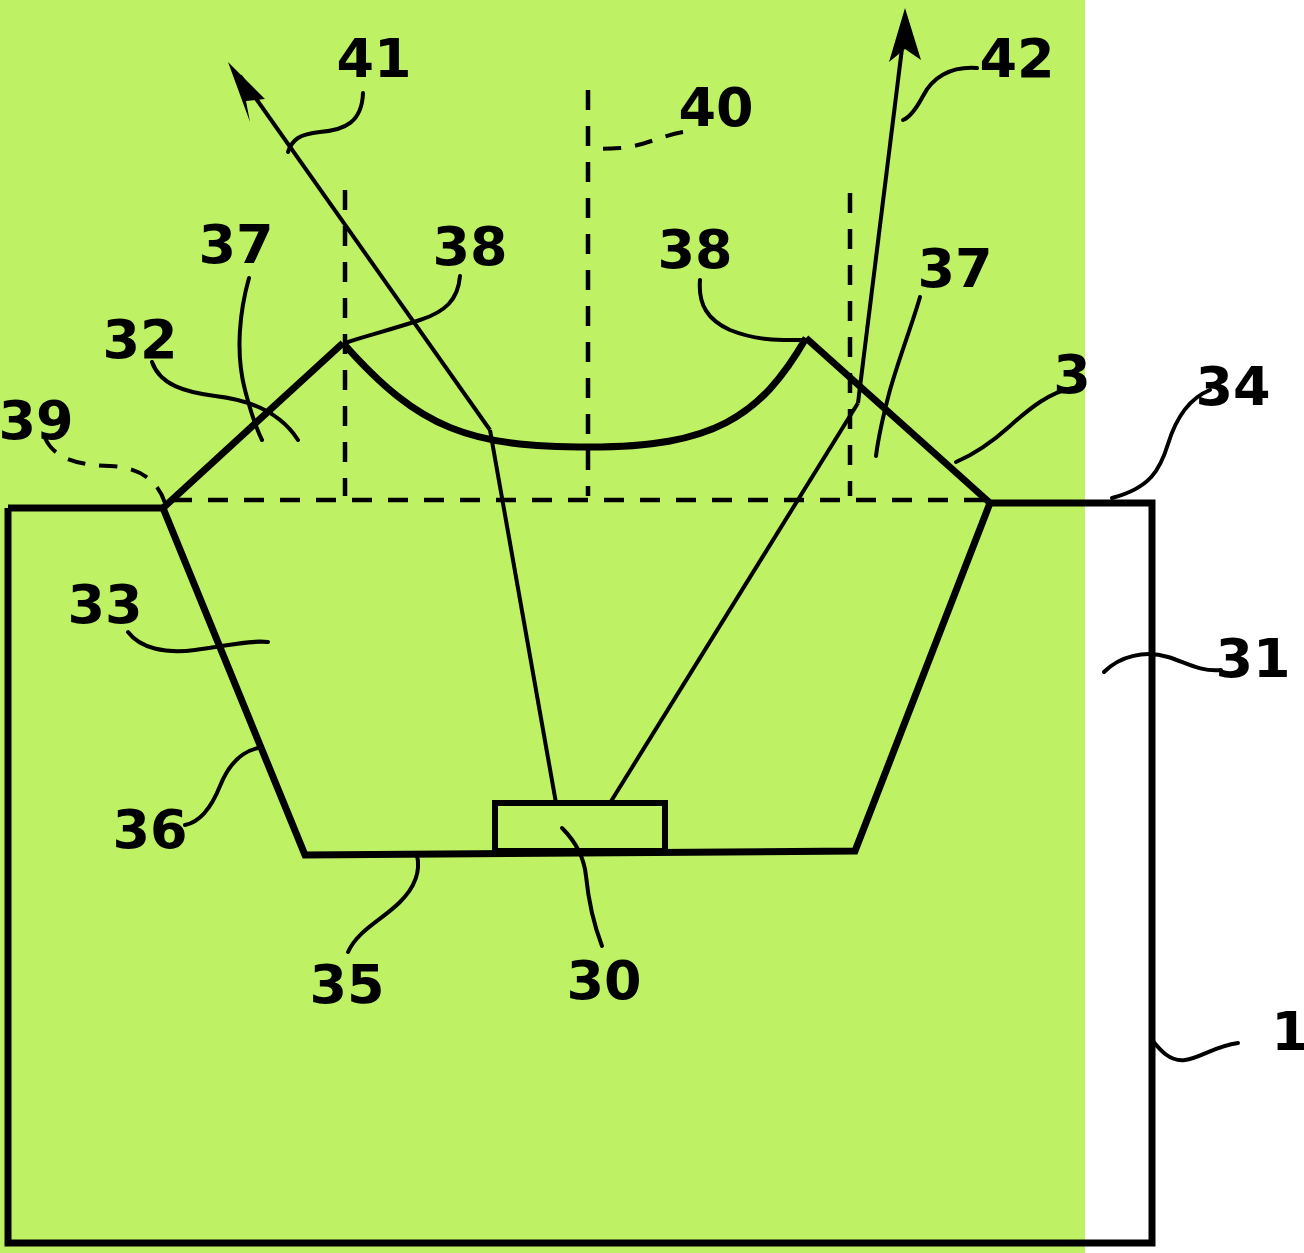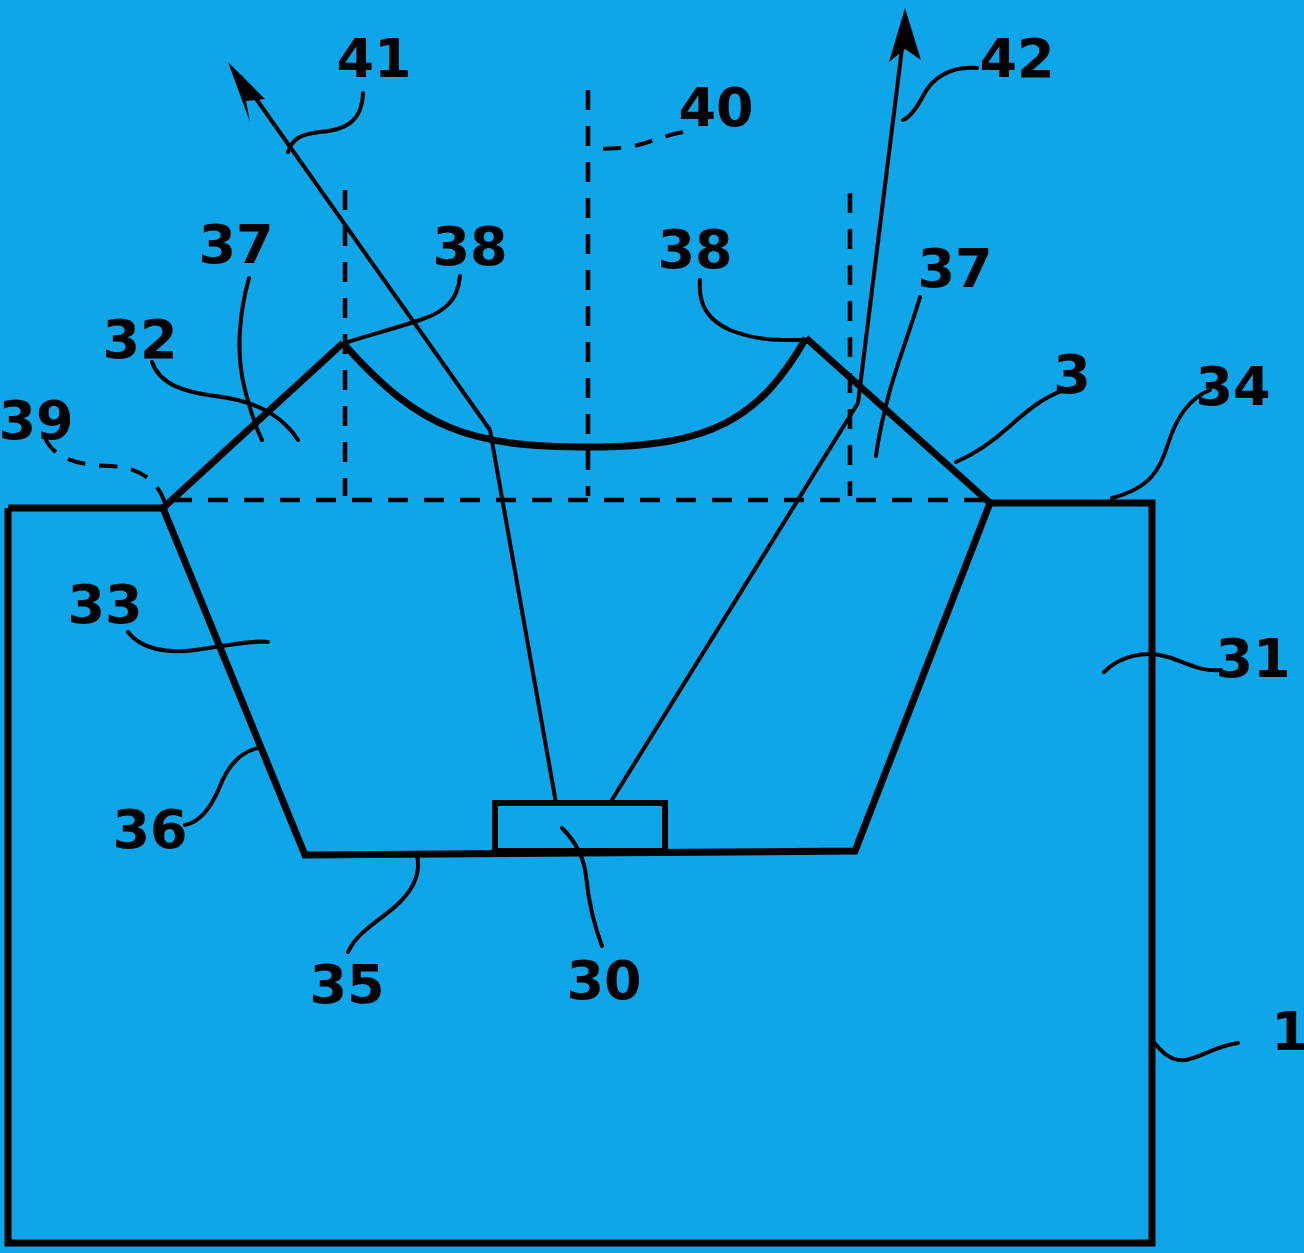--- a/index.html
+++ b/index.html
@@ -12,23 +12,23 @@
     width: 1304px;
     height: 1253px;
     position: relative;
     overflow: hidden;
     font-family: "DejaVu Sans", sans-serif;
   }
   #figure-root {
     position: absolute;
     left: 0;
     top: 0;
-    width: 1304px;
+    width: 1085px;
     height: 1253px;
-    background: #0ea5e9;
+    background: #bef264;
   }
   svg#figure-svg {
     position: absolute;
     left: 0;
     top: 0;
     width: 1304px;
     height: 1253px;
     display: block;
   }
   .ref-label {

